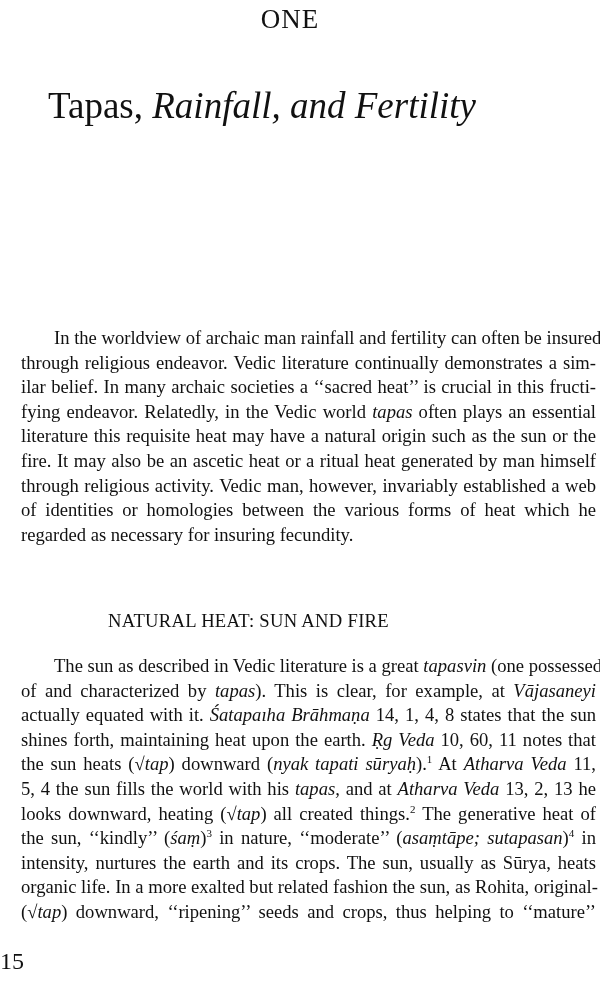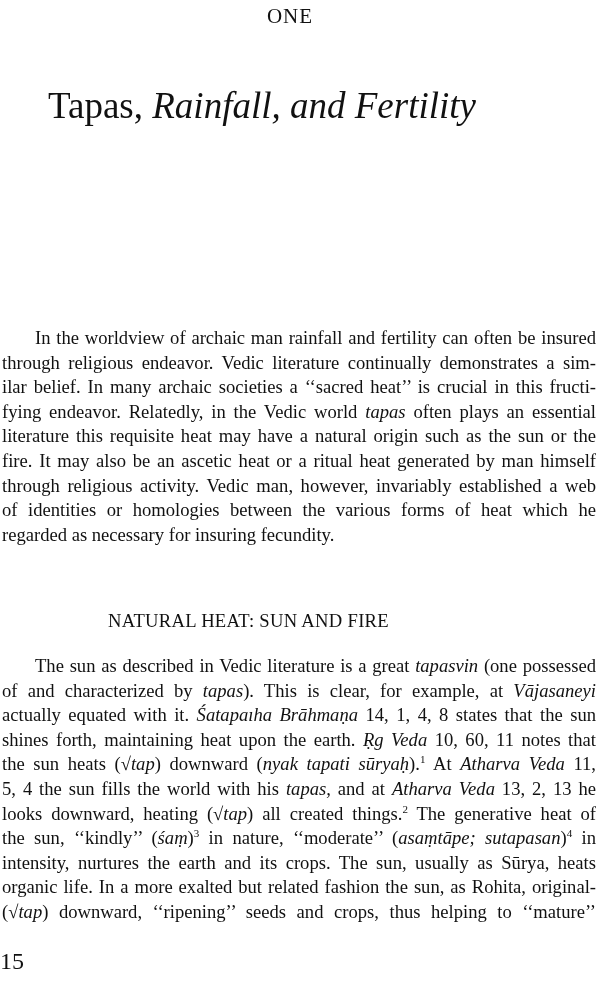--- a/index.html
+++ b/index.html
@@ -3,31 +3,31 @@
 <meta charset="utf-8">
 <style>
   html, body { margin: 0; padding: 0; background: #ffffff; }
   body {
     width: 600px; height: 983px; position: relative; overflow: hidden;
     font-family: "Liberation Serif", "DejaVu Serif", serif;
     color: #111111;
   }
   .chapter-num {
     position: absolute; top: 4px; left: 0; width: 580px; text-align: center;
-    font-size: 21px; letter-spacing: 1px;
+    font-size: 27px; letter-spacing: 1px;
   }
   .chapter-title {
     position: absolute; top: 84px; left: 0; width: 524px; text-align: center;
     font-size: 37px; white-space: nowrap;
   }
   .chapter-title i { font-style: italic; }
   .text { position: absolute; left: 2px; width: 594px; font-size: 18.6px; }
   .line {
     height: 24.6px; line-height: 24.6px; white-space: nowrap;
-    text-align: justify; text-align-last: justify;
+    text-align: justify; text-align-last: justify; margin-left: 19px;
   }
   .line.last { text-align-last: left; }
   .line.indent { padding-left: 33px; }
   .sup { font-size: 11px; vertical-align: 7px; line-height: 0; }
   .rad { font-style: normal; }
   .section-heading {
     position: absolute; top: 610px; left: 0; width: 497px; text-align: center;
     font-size: 18.6px; letter-spacing: 0.3px;
   }
   .folio {

